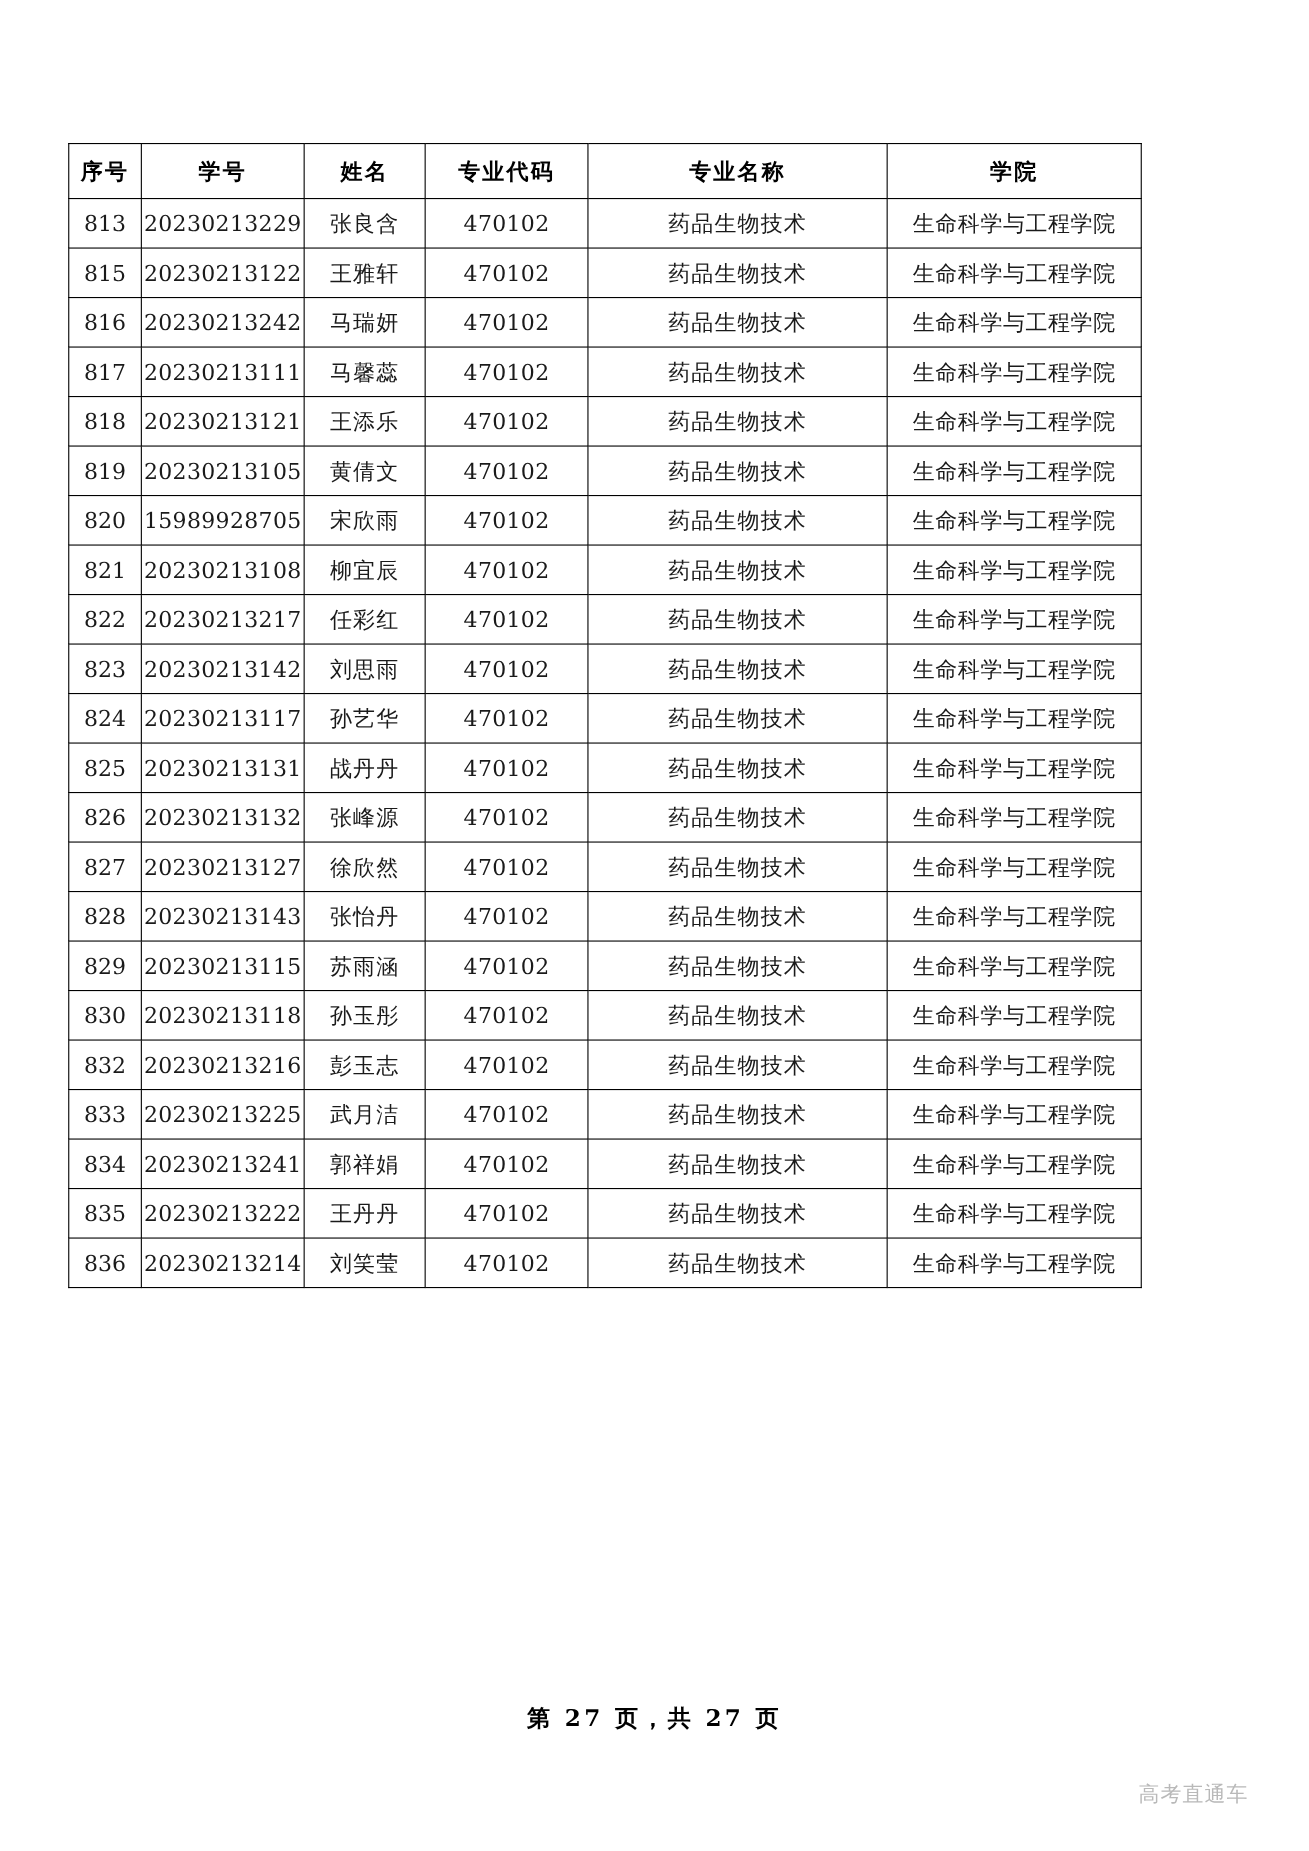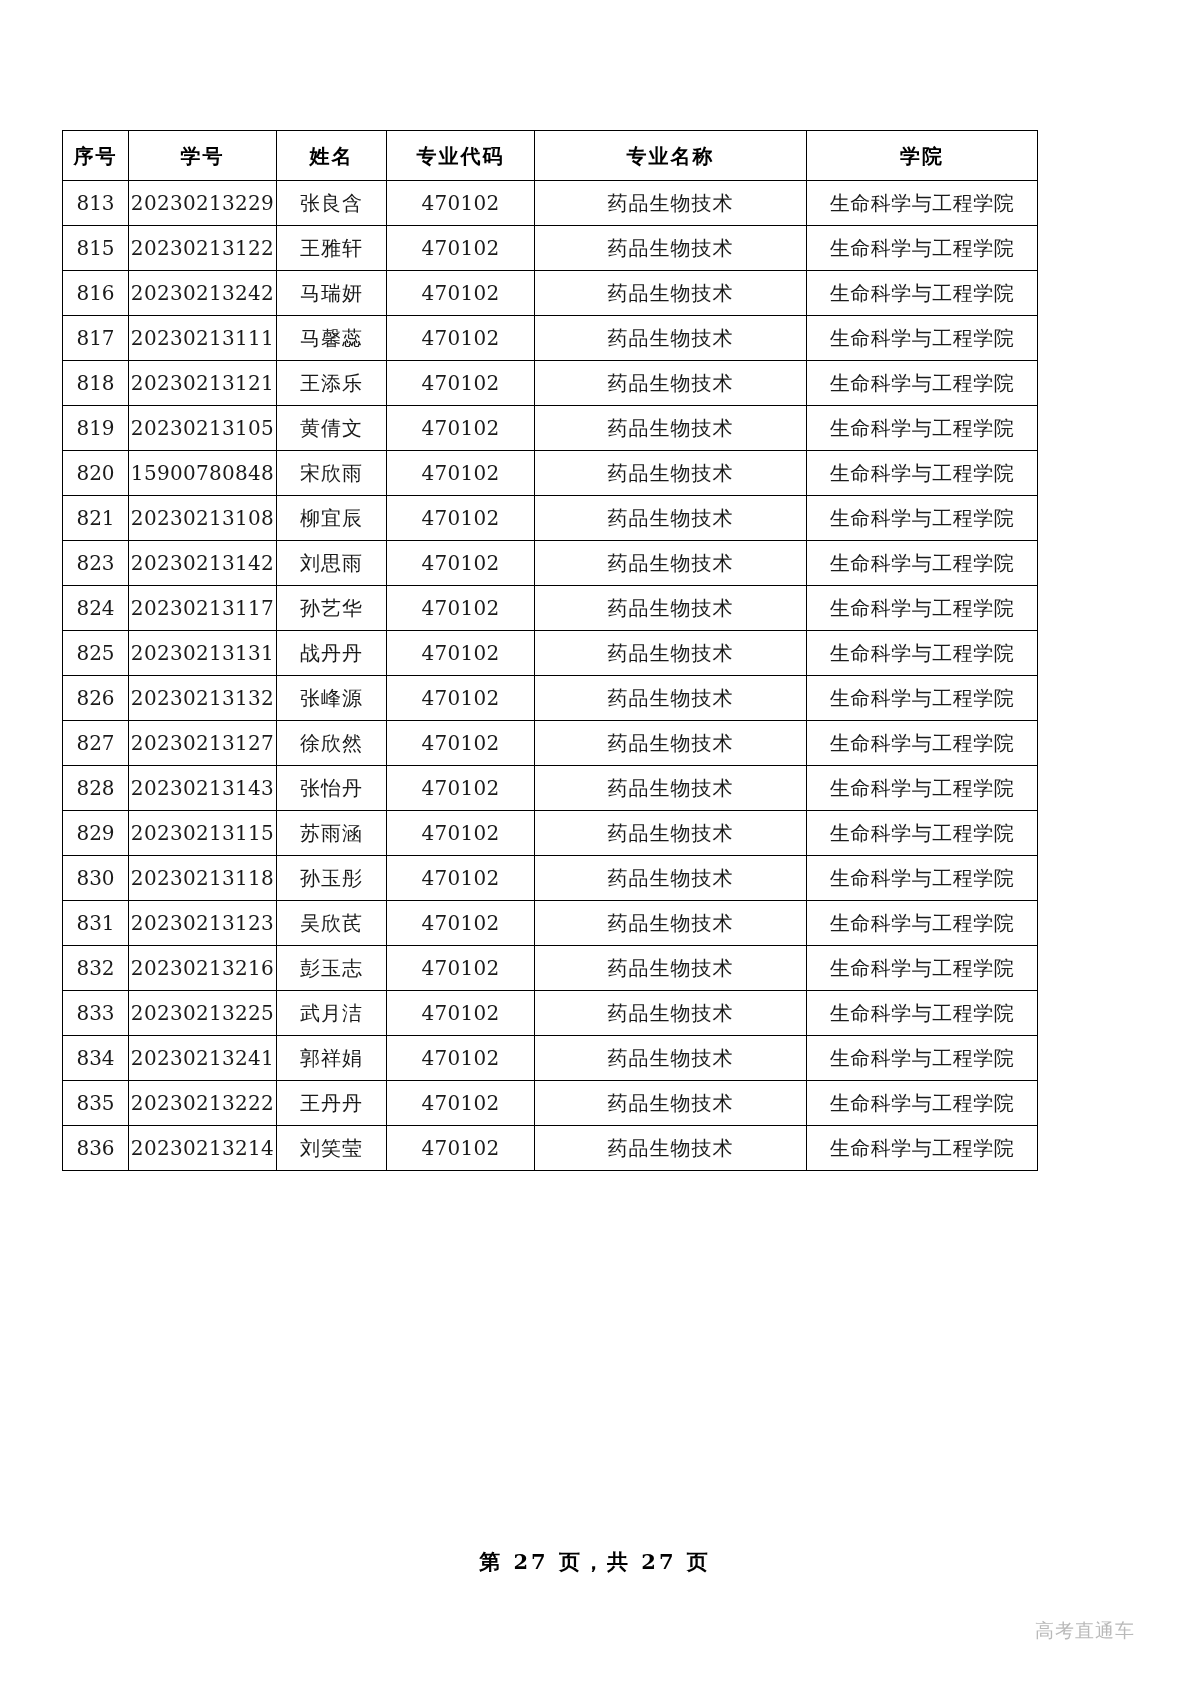--- a/index.html
+++ b/index.html
@@ -159,35 +159,43 @@
         <tr>
           <td class="cell-index">819</td>
           <td class="cell-sid">20230213105</td>
           <td class="cell-name">黄倩文</td>
           <td class="cell-mcode">470102</td>
           <td class="cell-mname">药品生物技术</td>
           <td class="cell-college">生命科学与工程学院</td>
         </tr>
         <tr>
           <td class="cell-index">820</td>
-          <td class="cell-sid">15900780848</td>
+          <td class="cell-sid">15989928705</td>
           <td class="cell-name">宋欣雨</td>
           <td class="cell-mcode">470102</td>
           <td class="cell-mname">药品生物技术</td>
           <td class="cell-college">生命科学与工程学院</td>
         </tr>
         <tr>
           <td class="cell-index">821</td>
           <td class="cell-sid">20230213108</td>
           <td class="cell-name">柳宜辰</td>
           <td class="cell-mcode">470102</td>
           <td class="cell-mname">药品生物技术</td>
           <td class="cell-college">生命科学与工程学院</td>
         </tr>
         <tr>
+          <td class="cell-index">822</td>
+          <td class="cell-sid">20230213217</td>
+          <td class="cell-name">任彩红</td>
+          <td class="cell-mcode">470102</td>
+          <td class="cell-mname">药品生物技术</td>
+          <td class="cell-college">生命科学与工程学院</td>
+        </tr>
+        <tr>
           <td class="cell-index">823</td>
           <td class="cell-sid">20230213142</td>
           <td class="cell-name">刘思雨</td>
           <td class="cell-mcode">470102</td>
           <td class="cell-mname">药品生物技术</td>
           <td class="cell-college">生命科学与工程学院</td>
         </tr>
         <tr>
           <td class="cell-index">824</td>
           <td class="cell-sid">20230213117</td>
@@ -238,28 +246,20 @@
         </tr>
         <tr>
           <td class="cell-index">830</td>
           <td class="cell-sid">20230213118</td>
           <td class="cell-name">孙玉彤</td>
           <td class="cell-mcode">470102</td>
           <td class="cell-mname">药品生物技术</td>
           <td class="cell-college">生命科学与工程学院</td>
         </tr>
         <tr>
-          <td class="cell-index">831</td>
-          <td class="cell-sid">20230213123</td>
-          <td class="cell-name">吴欣芪</td>
-          <td class="cell-mcode">470102</td>
-          <td class="cell-mname">药品生物技术</td>
-          <td class="cell-college">生命科学与工程学院</td>
-        </tr>
-        <tr>
           <td class="cell-index">832</td>
           <td class="cell-sid">20230213216</td>
           <td class="cell-name">彭玉志</td>
           <td class="cell-mcode">470102</td>
           <td class="cell-mname">药品生物技术</td>
           <td class="cell-college">生命科学与工程学院</td>
         </tr>
         <tr>
           <td class="cell-index">833</td>
           <td class="cell-sid">20230213225</td>

